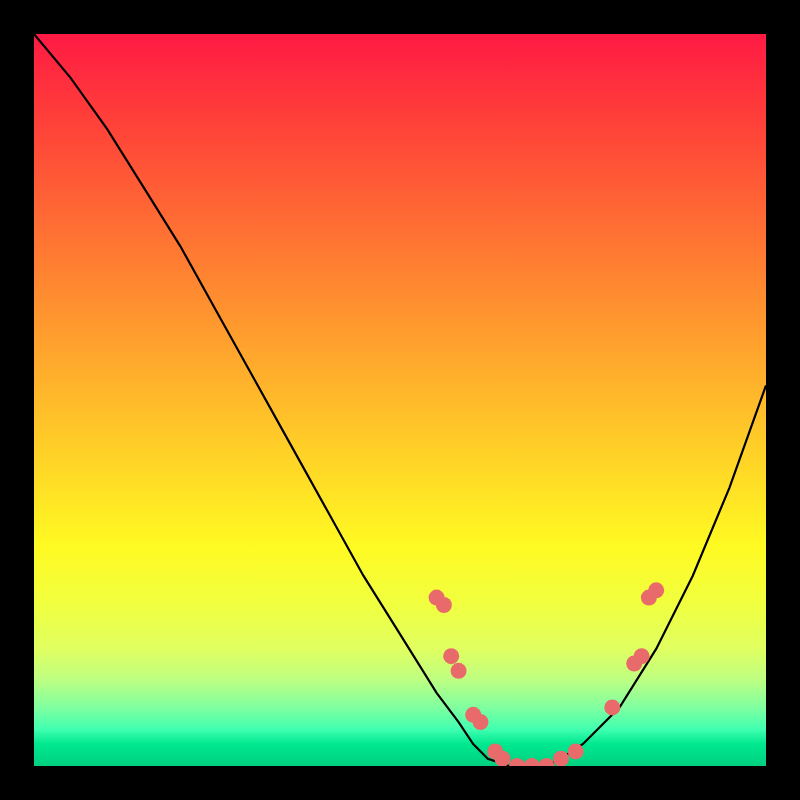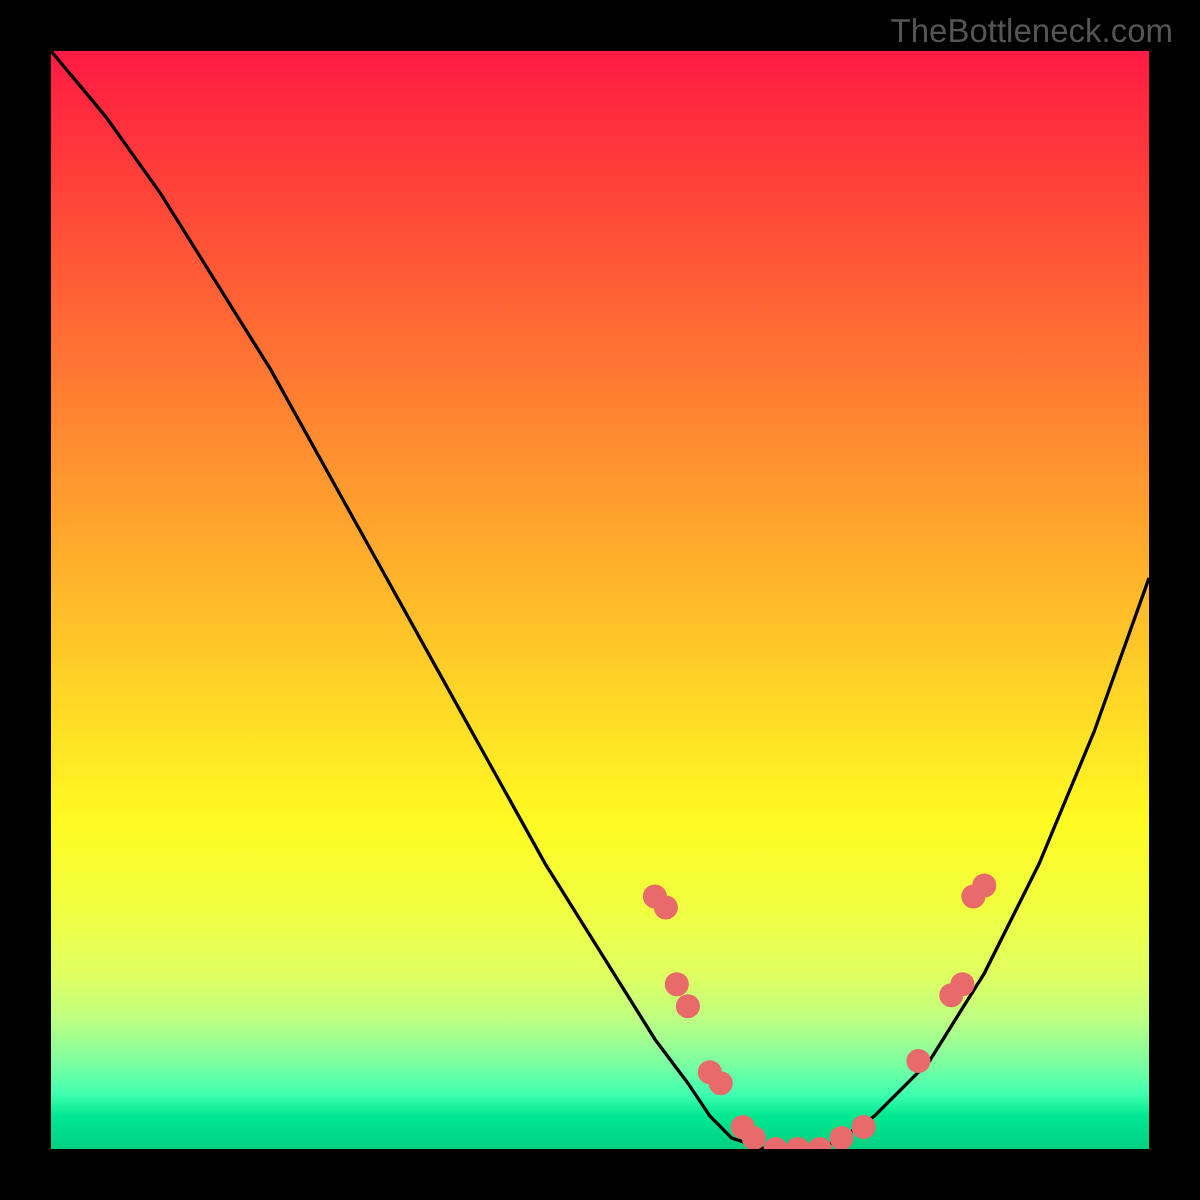--- a/index.html
+++ b/index.html
@@ -56,21 +56,20 @@
     top: 0;
     width: 732px;
     height: 732px;
     z-index: 2;
   }
 </style>
 </head>
 <body>
 
 <div class="container">
-  <div class="watermark">TheBottleneck.com</div>
   <div class="plot-area">
     <svg class="curve" viewBox="0 0 732 732">
       <path id="curve-path" fill="none" stroke="#000000" stroke-width="2.2" d="M0.0,0.0 L36.6,43.9 L73.2,95.2 L109.8,153.7 L146.4,212.3 L183.0,278.2 L219.6,344.0 L256.2,409.9 L292.8,475.8 L329.4,541.7 L366.0,600.2 L402.6,658.8 L424.6,688.1 L439.2,710.0 L453.8,724.7 L475.8,732.0 L497.8,732.0 L512.4,732.0 L527.0,724.7 L549.0,710.0 L585.6,673.4 L622.2,614.9 L658.8,541.7 L695.4,453.8 L732.0,351.4"></path>
       <g id="markers">
           <circle cx="402.6" cy="563.6" r="8" fill="#e86a6a"></circle>
           <circle cx="409.9" cy="571.0" r="8" fill="#e86a6a"></circle>
           <circle cx="417.2" cy="622.2" r="8" fill="#e86a6a"></circle>
           <circle cx="424.6" cy="636.8" r="8" fill="#e86a6a"></circle>
           <circle cx="439.2" cy="680.8" r="8" fill="#e86a6a"></circle>
           <circle cx="446.5" cy="688.1" r="8" fill="#e86a6a"></circle>

